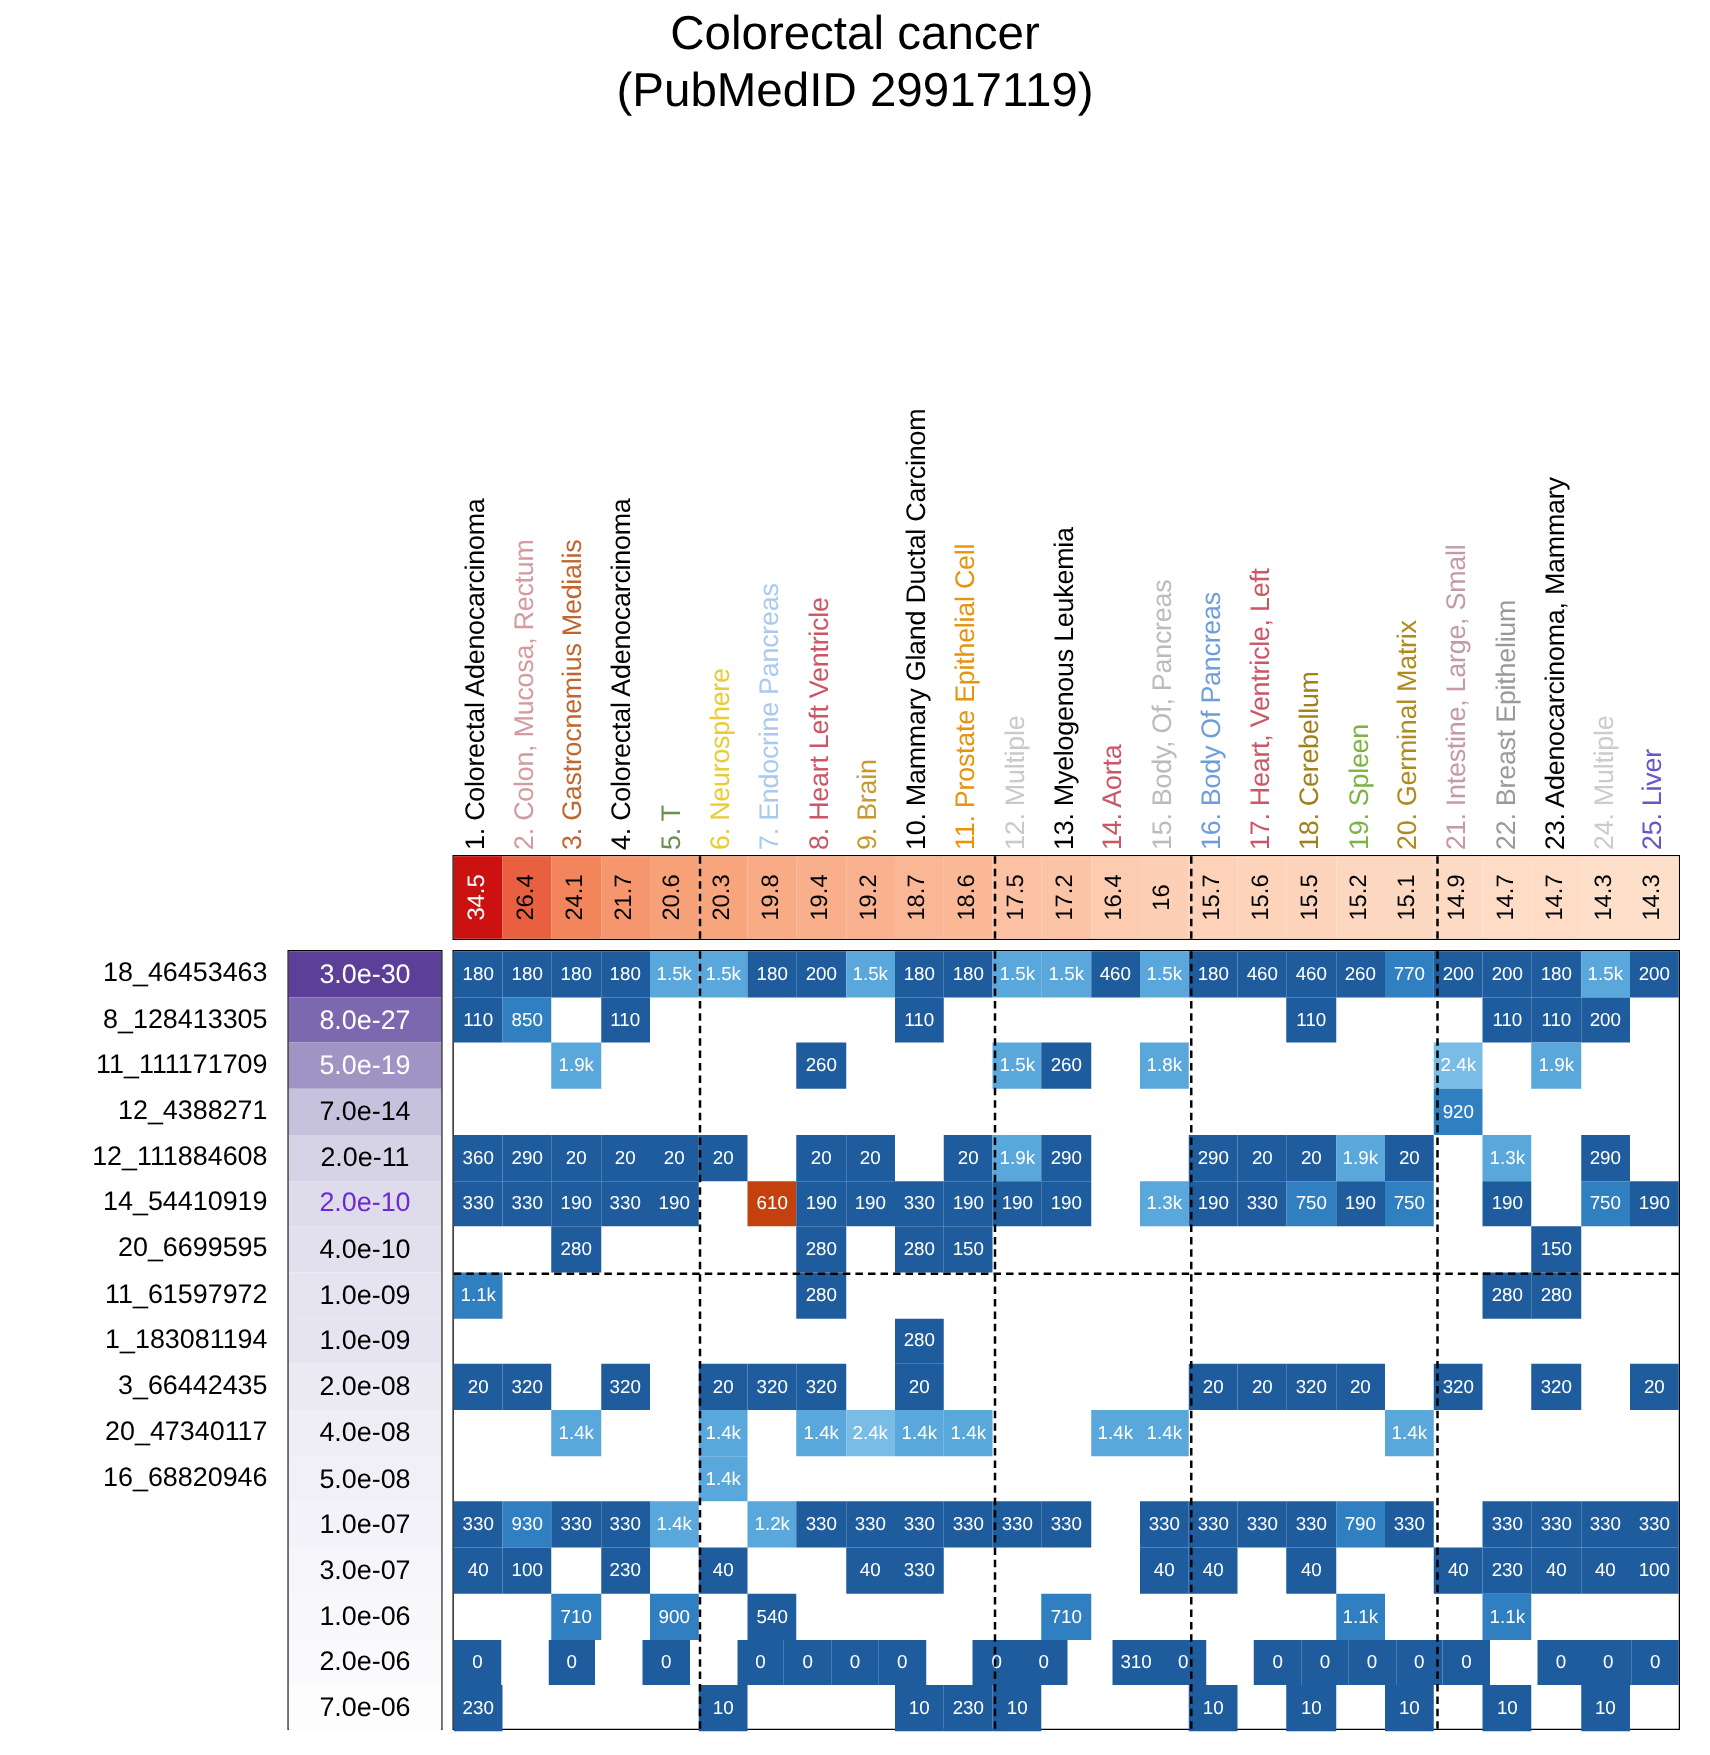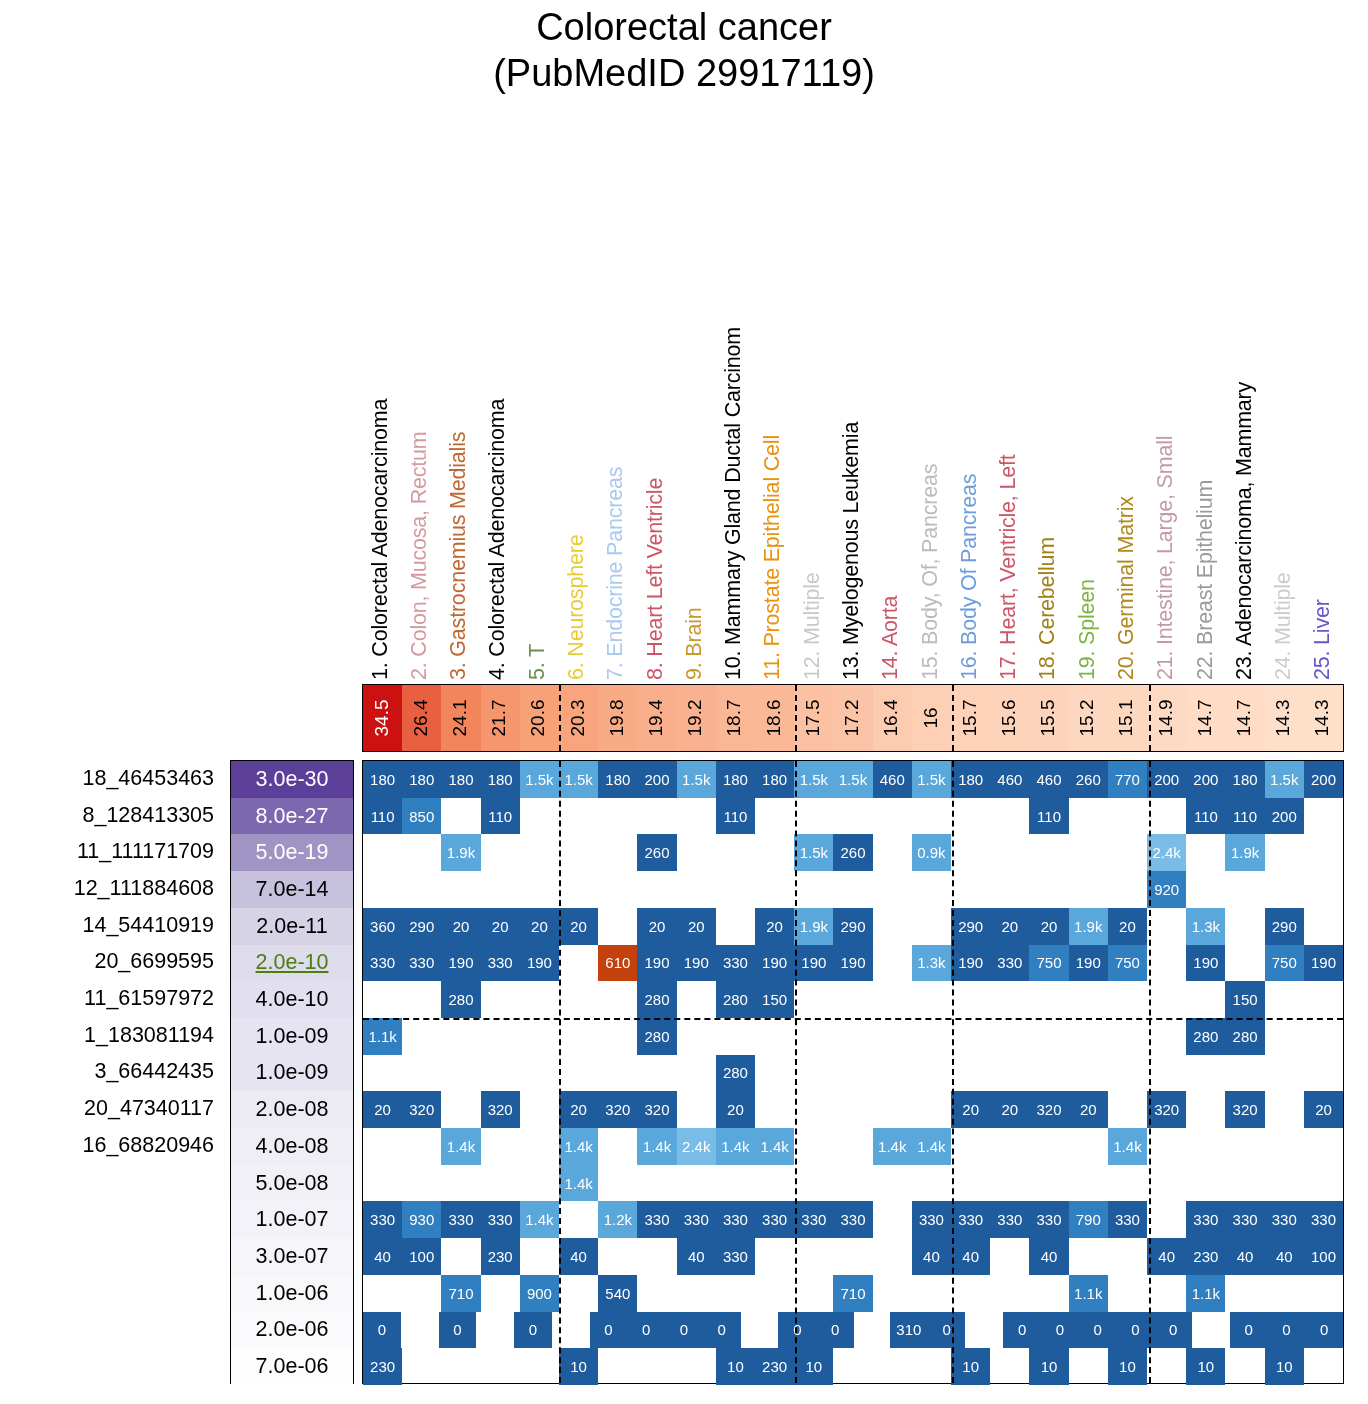--- a/index.html
+++ b/index.html
@@ -223,36 +223,37 @@
     </div>
     <div class="vsep" style="left: 196.4px;"></div>
     <div class="vsep" style="left: 432.08px;"></div>
     <div class="vsep" style="left: 589.2px;"></div>
     <div class="vsep" style="left: 785.6px;"></div>
   </div>
 <div id="rowlabels">
     <div class="rowlabel" style="height: 36.7059px;">18_46453463</div>
     <div class="rowlabel" style="height: 36.7059px;">8_128413305</div>
     <div class="rowlabel" style="height: 36.7059px;">11_111171709</div>
+    <div class="rowlabel" style="height: 36.7059px;">12_4388271</div>
     <div class="rowlabel" style="height: 36.7059px;">12_111884608</div>
     <div class="rowlabel" style="height: 36.7059px;">14_54410919</div>
     <div class="rowlabel" style="height: 36.7059px;">20_6699595</div>
     <div class="rowlabel" style="height: 36.7059px;">11_61597972</div>
     <div class="rowlabel" style="height: 36.7059px;">1_183081194</div>
     <div class="rowlabel" style="height: 36.7059px;">3_66442435</div>
     <div class="rowlabel" style="height: 36.7059px;">20_47340117</div>
     <div class="rowlabel" style="height: 36.7059px;">16_68820946</div>
   </div>
 <div id="pvalcol" style="height: 624px;">
     <div class="pval" style="height: 36.7059px; background: rgb(91, 63, 152); color: rgb(255, 255, 255);">3.0e-30</div>
     <div class="pval" style="height: 36.7059px; background: rgb(123, 104, 174); color: rgb(255, 255, 255);">8.0e-27</div>
     <div class="pval" style="height: 36.7059px; background: rgb(159, 148, 196); color: rgb(255, 255, 255);">5.0e-19</div>
     <div class="pval" style="height: 36.7059px; background: rgb(198, 193, 221); color: rgb(0, 0, 0);">7.0e-14</div>
     <div class="pval" style="height: 36.7059px; background: rgb(214, 211, 230); color: rgb(0, 0, 0);">2.0e-11</div>
-    <div class="pval" style="height: 36.7059px; background: rgb(222, 219, 235); color: #4d7c0f; text-decoration: underline;">2.0e-10</div>
+    <div class="pval" style="height: 36.7059px; background: rgb(222, 219, 235); color: #6d28d9;">2.0e-10</div>
     <div class="pval" style="height: 36.7059px; background: rgb(226, 224, 238); color: rgb(0, 0, 0);">4.0e-10</div>
     <div class="pval" style="height: 36.7059px; background: rgb(230, 228, 240); color: rgb(0, 0, 0);">1.0e-09</div>
     <div class="pval" style="height: 36.7059px; background: rgb(230, 228, 240); color: rgb(0, 0, 0);">1.0e-09</div>
     <div class="pval" style="height: 36.7059px; background: rgb(236, 234, 243); color: rgb(0, 0, 0);">2.0e-08</div>
     <div class="pval" style="height: 36.7059px; background: rgb(239, 238, 245); color: rgb(0, 0, 0);">4.0e-08</div>
     <div class="pval" style="height: 36.7059px; background: rgb(241, 240, 247); color: rgb(0, 0, 0);">5.0e-08</div>
     <div class="pval" style="height: 36.7059px; background: rgb(243, 242, 248); color: rgb(0, 0, 0);">1.0e-07</div>
     <div class="pval" style="height: 36.7059px; background: rgb(246, 245, 250); color: rgb(0, 0, 0);">3.0e-07</div>
     <div class="pval" style="height: 36.7059px; background: rgb(248, 248, 251); color: rgb(0, 0, 0);">1.0e-06</div>
     <div class="pval" style="height: 36.7059px; background: rgb(250, 250, 253); color: rgb(0, 0, 0);">2.0e-06</div>
@@ -321,21 +322,21 @@
       <div class="hcell empty" style="width: 39.28px; height: 36.7059px;"></div>
       <div class="hcell empty" style="width: 39.28px; height: 36.7059px;"></div>
       <div class="hcell empty" style="width: 39.28px; height: 36.7059px;"></div>
       <div class="hcell" style="width: 39.28px; height: 36.7059px; background: rgb(31, 92, 158);">260</div>
       <div class="hcell empty" style="width: 39.28px; height: 36.7059px;"></div>
       <div class="hcell empty" style="width: 39.28px; height: 36.7059px;"></div>
       <div class="hcell empty" style="width: 39.28px; height: 36.7059px;"></div>
       <div class="hcell" style="width: 39.28px; height: 36.7059px; background: rgb(90, 167, 220);">1.5k</div>
       <div class="hcell" style="width: 39.28px; height: 36.7059px; background: rgb(31, 92, 158);">260</div>
       <div class="hcell empty" style="width: 39.28px; height: 36.7059px;"></div>
-      <div class="hcell" style="width: 39.28px; height: 36.7059px; background: rgb(90, 167, 220);">0.9k</div>
+      <div class="hcell" style="width: 39.28px; height: 36.7059px; background: rgb(90, 167, 220);">1.8k</div>
       <div class="hcell empty" style="width: 39.28px; height: 36.7059px;"></div>
       <div class="hcell empty" style="width: 39.28px; height: 36.7059px;"></div>
       <div class="hcell empty" style="width: 39.28px; height: 36.7059px;"></div>
       <div class="hcell empty" style="width: 39.28px; height: 36.7059px;"></div>
       <div class="hcell empty" style="width: 39.28px; height: 36.7059px;"></div>
       <div class="hcell" style="width: 39.28px; height: 36.7059px; background: rgb(121, 188, 230);">2.4k</div>
       <div class="hcell empty" style="width: 39.28px; height: 36.7059px;"></div>
       <div class="hcell" style="width: 39.28px; height: 36.7059px; background: rgb(90, 167, 220);">1.9k</div>
       <div class="hcell empty" style="width: 39.28px; height: 36.7059px;"></div>
       <div class="hcell empty" style="width: 39.28px; height: 36.7059px;"></div>

